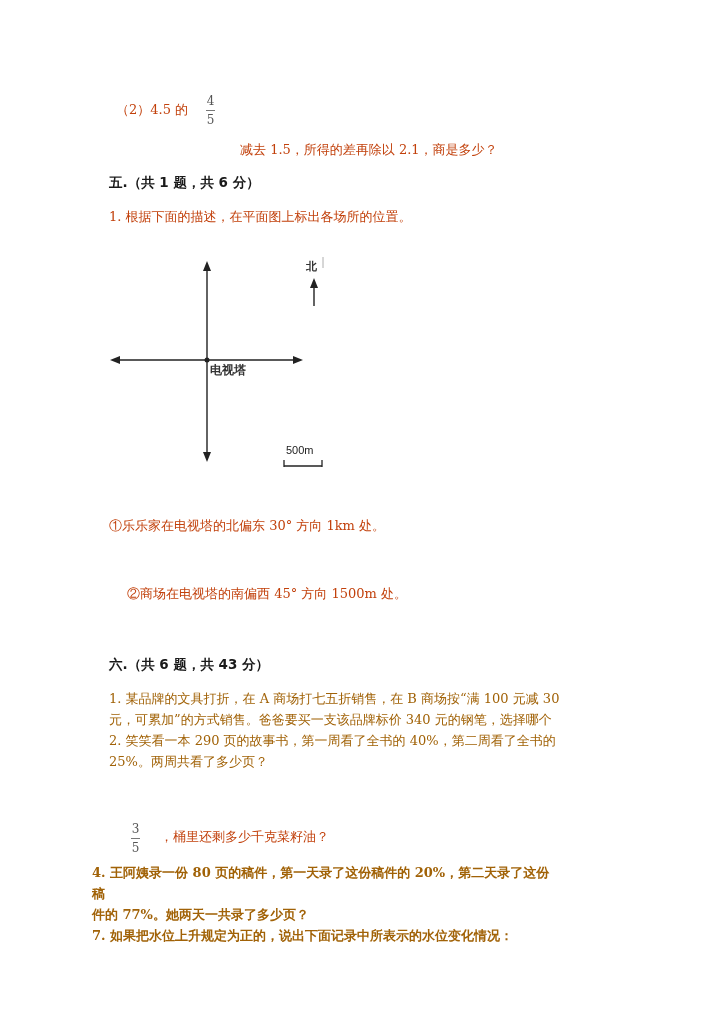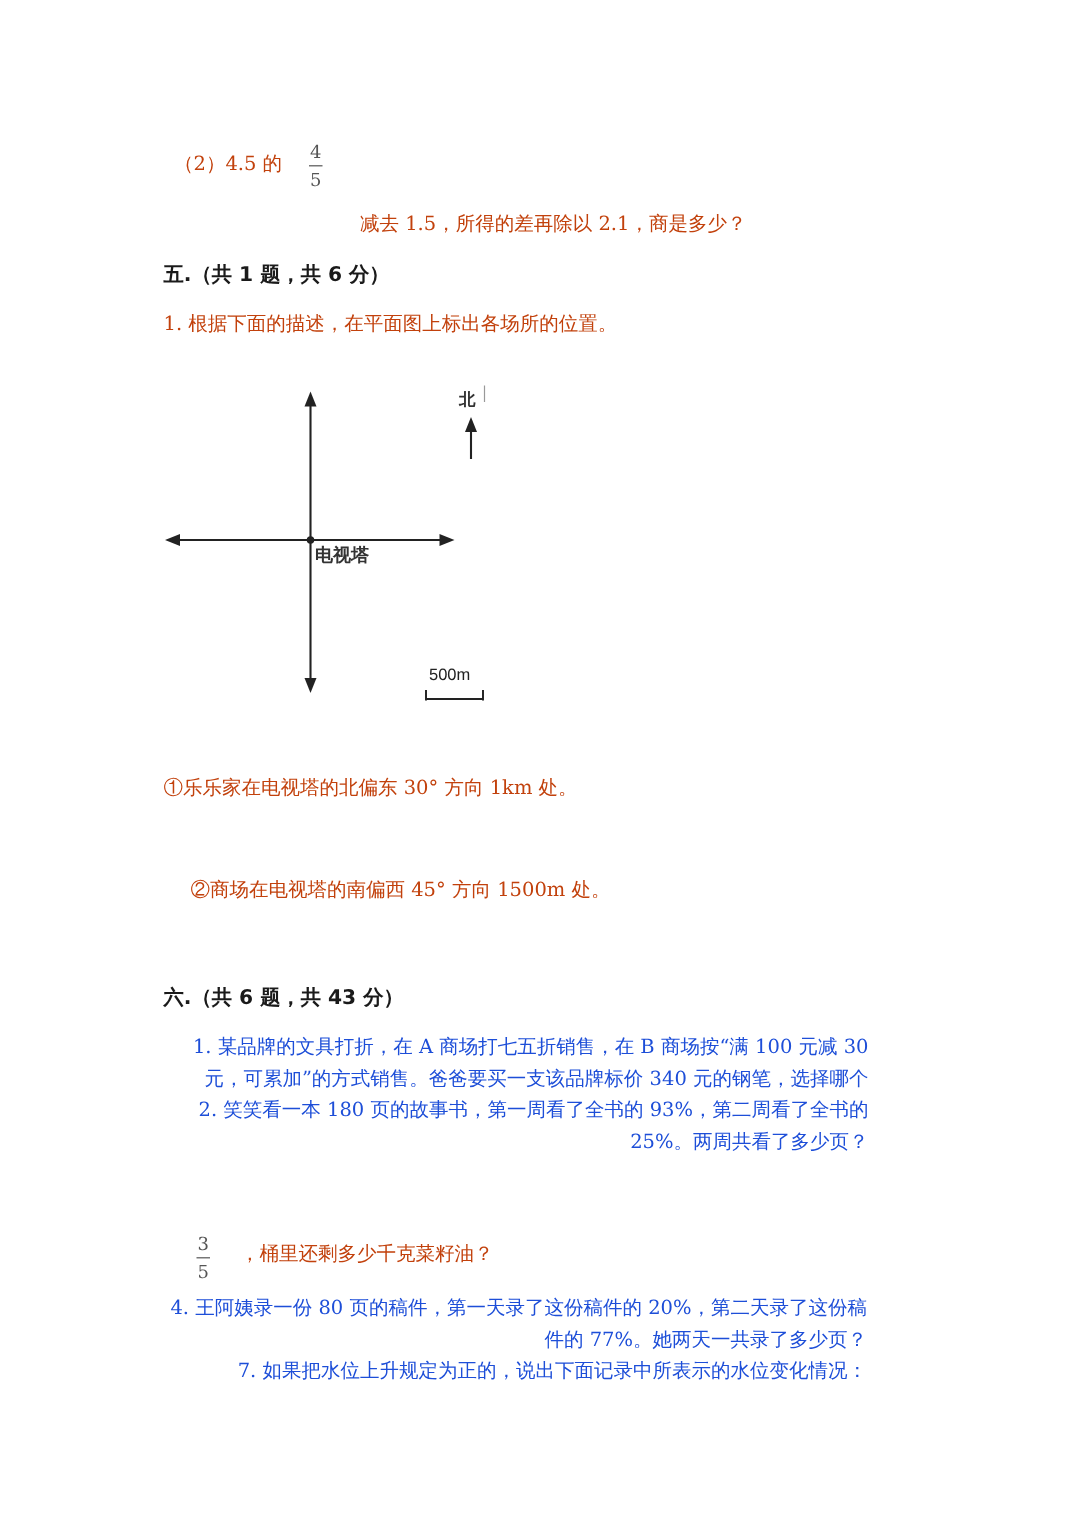--- a/index.html
+++ b/index.html
@@ -6,21 +6,21 @@
     body {
       width: 720px; height: 1018px; position: relative; overflow: hidden;
       font-family: "DejaVu Serif", "Liberation Serif", serif;
       color: #333333;
     }
     .abs { position: absolute; }
     .line { font-size: 13px; line-height: 22px; white-space: nowrap; color: #c2410c; }
     .heading { font-size: 13.5px; font-weight: bold; color: #1a1a1a; font-family: "DejaVu Sans", "Liberation Sans", sans-serif; }
     .frac { position: absolute; display: flex; flex-direction: column; align-items: center; font-size: 12px; color: #555; line-height: 14px; }
     .frac .bar { width: 9px; height: 1px; background: #777; margin: 2px 0; }
-    .para { width: 470px; font-size: 13px; line-height: 21px; color: #1d4ed8; text-align: right; }
+    .para { width: 470px; font-size: 13px; line-height: 21px; color: #a16207; }
   </style>
 </head>
 <body>
 
 <div class="abs line" style="left:116px; top:99px;">（2）4.5 的</div>
 <div class="frac" style="left:206px; top:94px;">
   <span>4</span>
   <span class="bar"></span>
   <span>5</span>
 </div>
@@ -57,28 +57,28 @@
 <div class="abs" style="left:286px; top:444px; font-size:11px; color:#222; font-family:Liberation Sans, sans-serif;">500m</div>
 
 <div class="abs line" style="left:109px; top:515px;">①乐乐家在电视塔的北偏东 30° 方向 1km 处。</div>
 <div class="abs line" style="left:109px; top:583px;margin-left:18px;">②商场在电视塔的南偏西 45° 方向 1500m 处。</div>
 
 <div class="abs heading" style="left:109px; top:656px;">六.（共 6 题，共 43 分）</div>
 
 <div class="abs para" style="left:109px; top:688px;">
   <div>1. 某品牌的文具打折，在 A 商场打七五折销售，在 B 商场按“满 100 元减 30</div>
   <div>元，可累加”的方式销售。爸爸要买一支该品牌标价 340 元的钢笔，选择哪个</div>
-  <div>2. 笑笑看一本 180 页的故事书，第一周看了全书的 93%，第二周看了全书的</div>
+  <div>2. 笑笑看一本 290 页的故事书，第一周看了全书的 40%，第二周看了全书的</div>
   <div>25%。两周共看了多少页？</div>
 </div>
 
 <div class="frac" style="left:131px; top:822px;">
   <span>3</span>
   <span class="bar"></span>
   <span>5</span>
 </div>
 <div class="abs line" style="left:160px; top:826px;">，桶里还剩多少千克菜籽油？</div>
 
-<div class="abs para" style="left:108px; top:862px;">
+<div class="abs para" style="left:92px; top:862px;font-weight:bold;">
   <div>4. 王阿姨录一份 80 页的稿件，第一天录了这份稿件的 20%，第二天录了这份稿</div>
   <div>件的 77%。她两天一共录了多少页？</div>
   <div>7. 如果把水位上升规定为正的，说出下面记录中所表示的水位变化情况：</div>
 </div>
 
 </body></html>

